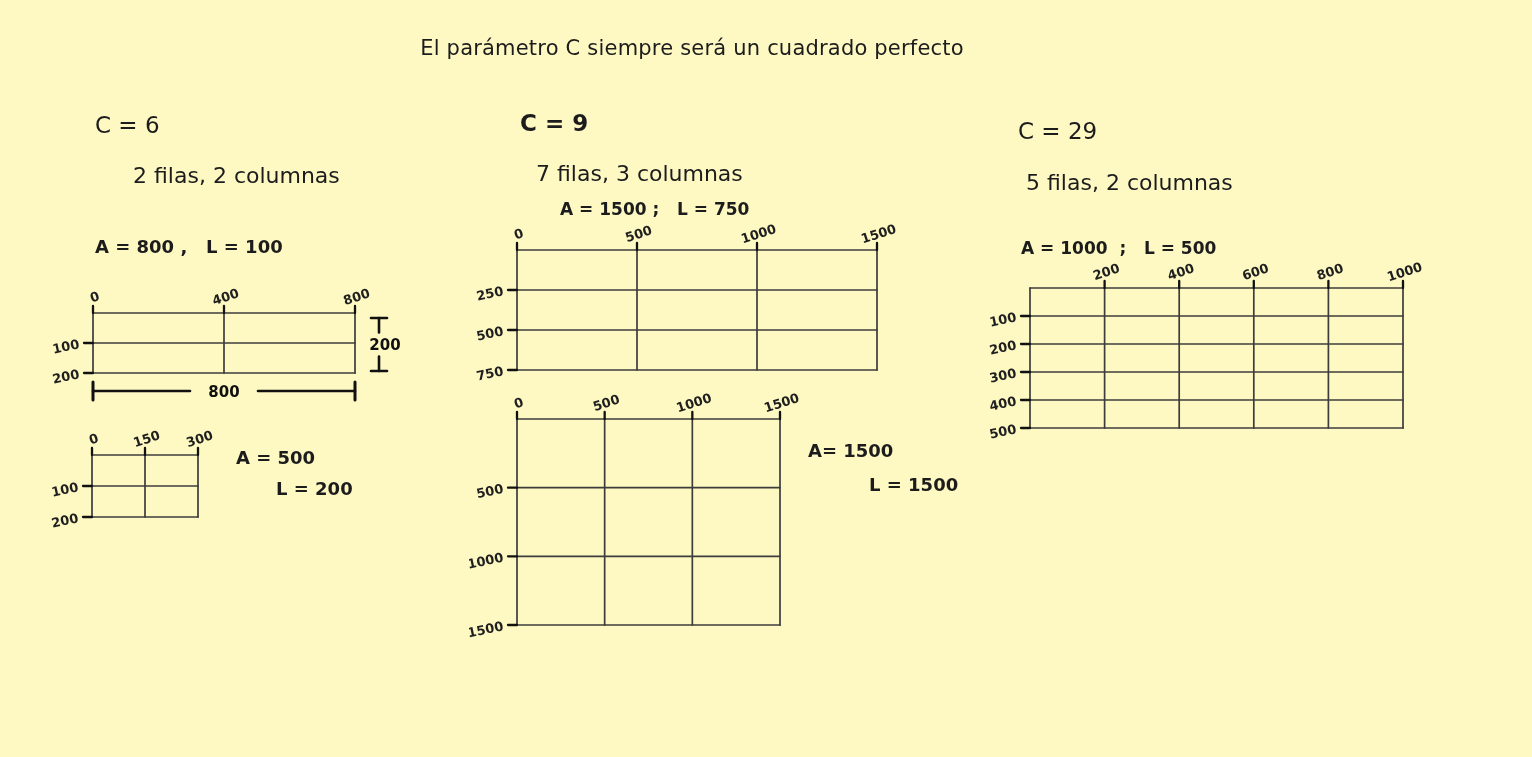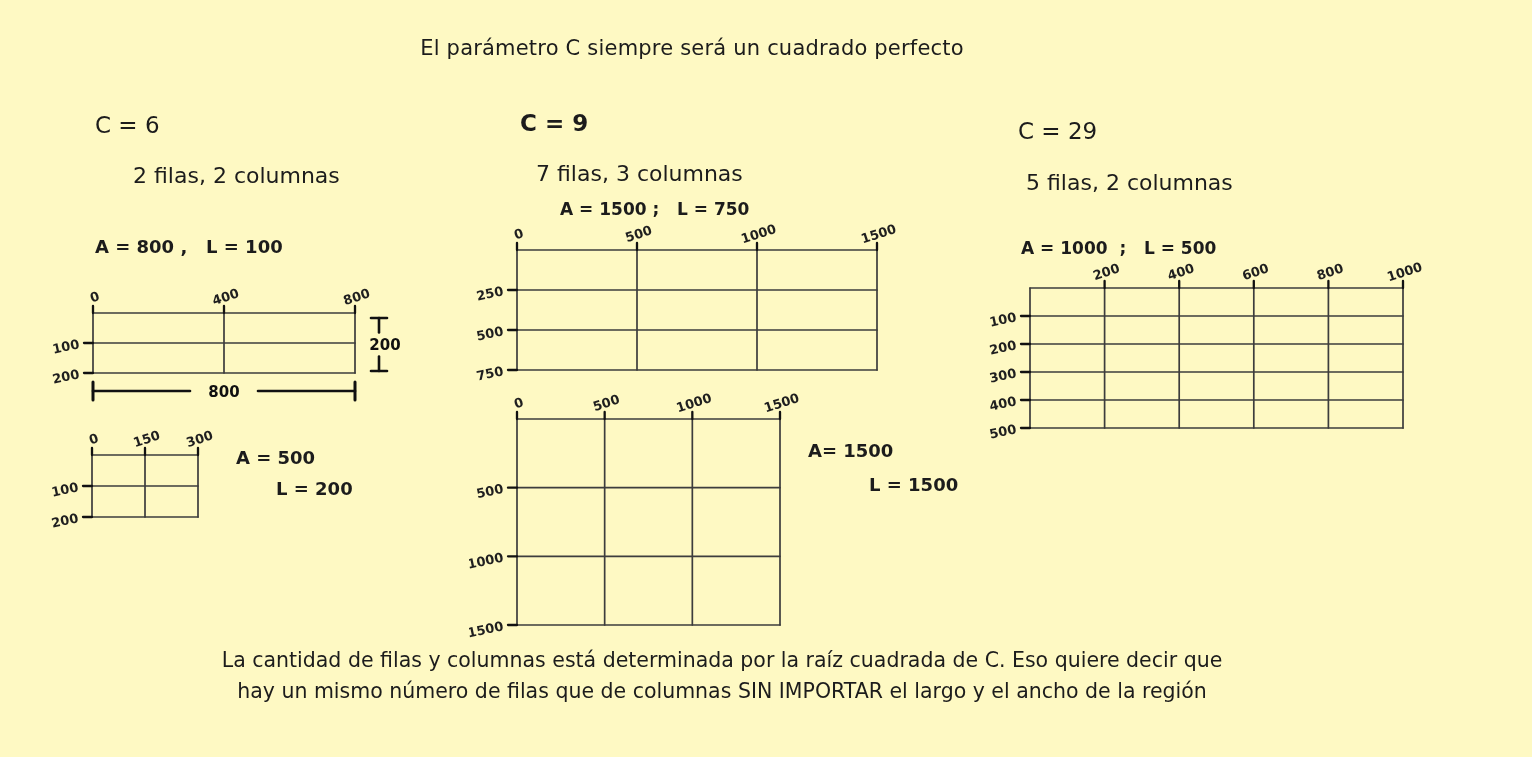--- a/index.html
+++ b/index.html
@@ -168,18 +168,14 @@
           <text class="tick" x="35" y="93" text-anchor="end" transform="rotate(-12 35 93)">200</text>
           <line x1="39" y1="116" x2="48" y2="116" stroke="#111111" stroke-width="2.3" stroke-linecap="round"></line>
           <text class="tick" x="35" y="121" text-anchor="end" transform="rotate(-12 35 121)">300</text>
           <line x1="39" y1="144" x2="48" y2="144" stroke="#111111" stroke-width="2.3" stroke-linecap="round"></line>
           <text class="tick" x="35" y="149" text-anchor="end" transform="rotate(-12 35 149)">400</text>
           <line x1="39" y1="172" x2="48" y2="172" stroke="#111111" stroke-width="2.3" stroke-linecap="round"></line>
           <text class="tick" x="35" y="177" text-anchor="end" transform="rotate(-12 35 177)">500</text>
         </svg></div>
   </div>
 
-  <div class="footer">
-    <div>La cantidad de filas y columnas está determinada por la raíz cuadrada de C. Eso quiere decir que</div>
-    <div>hay un mismo número de filas que de columnas SIN IMPORTAR el largo y el ancho de la región</div>
-  </div>
 
 </div>
 
 </body></html>

